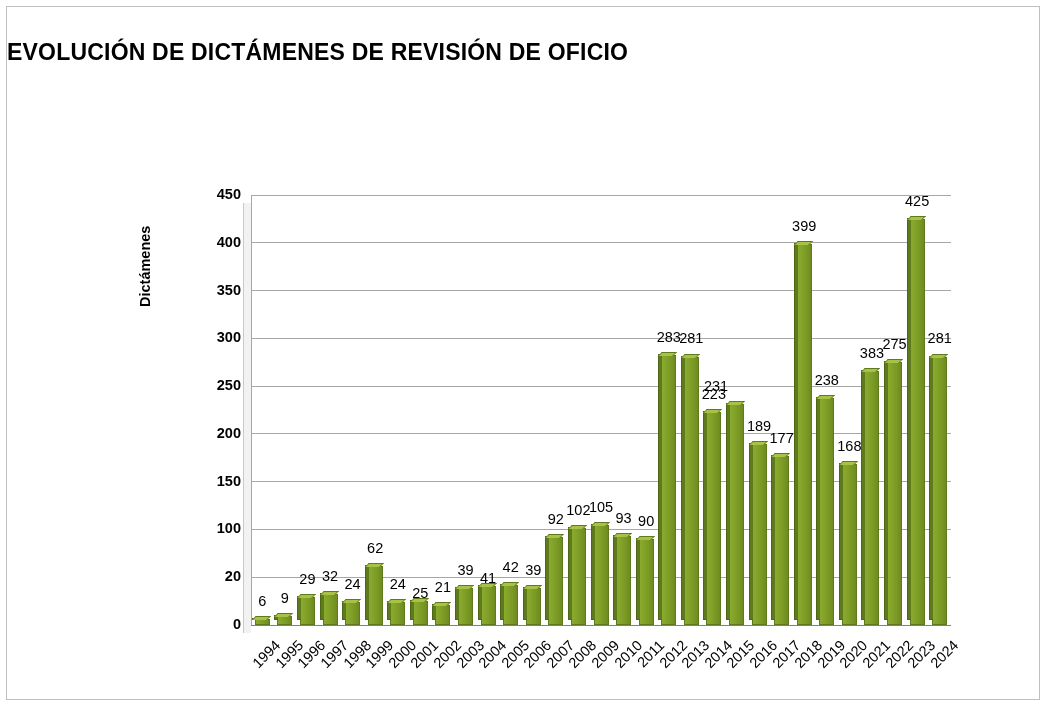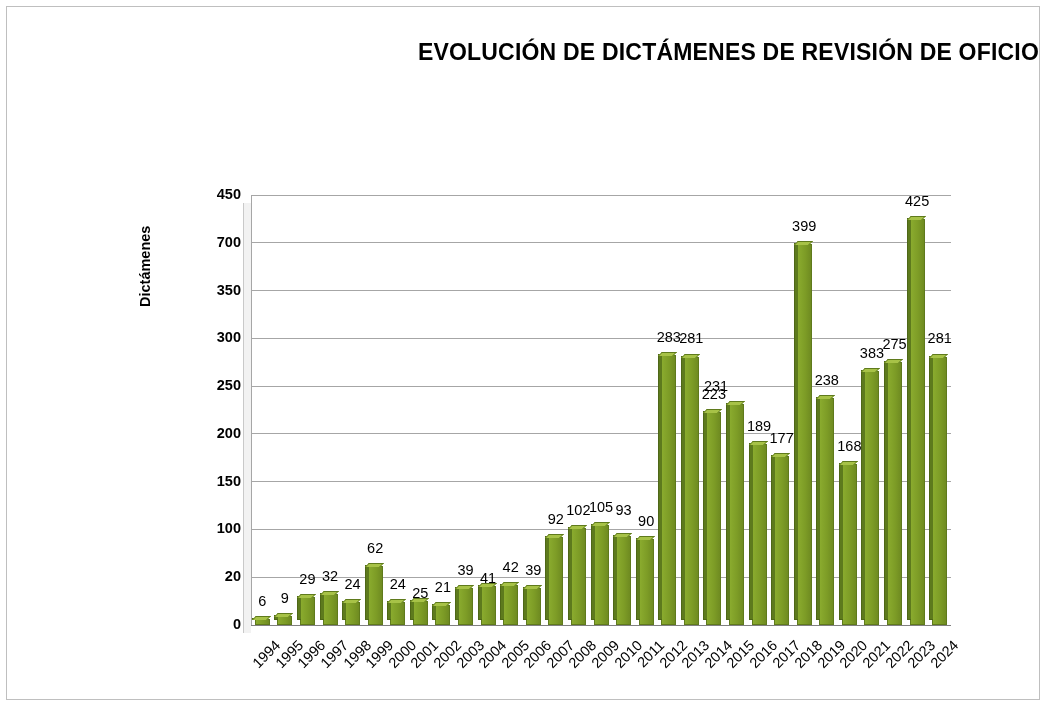--- a/index.html
+++ b/index.html
@@ -21,21 +21,21 @@
     height: 694px;
     border: 1px solid #bfbfbf;
     background: #ffffff;
     box-sizing: border-box;
   }
   #chart-title {
     position: absolute;
     left: 0;
     top: 30px;
     width: 100%;
-    text-align: right;
+    text-align: left;
     font-size: 23px;
     font-weight: bold;
     color: #000000;
     line-height: 1.35;
     letter-spacing: 0.2px;
   }
   #chart-title .line2 {
     display: block;
   }
 
@@ -174,21 +174,21 @@
       </div>
     <div id="ylabels">
         <div class="ytick-label" style="top: 421px; right: 710px;">0</div>
         <div class="ytick-label" style="top: 373.222px; right: 710px;">20</div>
         <div class="ytick-label" style="top: 325.444px; right: 710px;">100</div>
         <div class="ytick-label" style="top: 277.667px; right: 710px;">150</div>
         <div class="ytick-label" style="top: 229.889px; right: 710px;">200</div>
         <div class="ytick-label" style="top: 182.111px; right: 710px;">250</div>
         <div class="ytick-label" style="top: 134.333px; right: 710px;">300</div>
         <div class="ytick-label" style="top: 86.5556px; right: 710px;">350</div>
-        <div class="ytick-label" style="top: 38.7778px; right: 710px;">700</div>
+        <div class="ytick-label" style="top: 38.7778px; right: 710px;">400</div>
         <div class="ytick-label" style="top: -9px; right: 710px;">450</div>
       </div>
     <div id="bars">
         <div class="bar" style="left: 3.79032px; height: 5.73333px;">
           <div class="bar-side" style="height: 1.73333px;"></div>
           <div class="bar-top"></div>
         </div>
         <div class="bar-label" style="left: -10.7097px; width: 44px; top: 398.267px;">6</div>
         <div class="bar" style="left: 26.371px; height: 8.6px;">
           <div class="bar-side" style="height: 4.6px;"></div>
@@ -262,21 +262,21 @@
         <div class="bar-label" style="left: 305.419px; width: 44px; top: 306.533px;">102</div>
         <div class="bar" style="left: 342.5px; height: 100.333px;">
           <div class="bar-side" style="height: 96.3333px;"></div>
           <div class="bar-top"></div>
         </div>
         <div class="bar-label" style="left: 328px; width: 44px; top: 303.667px;">105</div>
         <div class="bar" style="left: 365.081px; height: 88.8667px;">
           <div class="bar-side" style="height: 84.8667px;"></div>
           <div class="bar-top"></div>
         </div>
-        <div class="bar-label" style="left: 350.581px; width: 44px; top: 307px;">93</div>
+        <div class="bar-label" style="left: 350.581px; width: 44px; top: 315px;">93</div>
         <div class="bar" style="left: 387.661px; height: 86px;">
           <div class="bar-side" style="height: 82px;"></div>
           <div class="bar-top"></div>
         </div>
         <div class="bar-label" style="left: 373.161px; width: 44px; top: 318px;">90</div>
         <div class="bar" style="left: 410.242px; height: 270.422px;">
           <div class="bar-side" style="height: 266.422px;"></div>
           <div class="bar-top"></div>
         </div>
         <div class="bar-label" style="left: 395.742px; width: 44px; top: 133.578px;">283</div>

